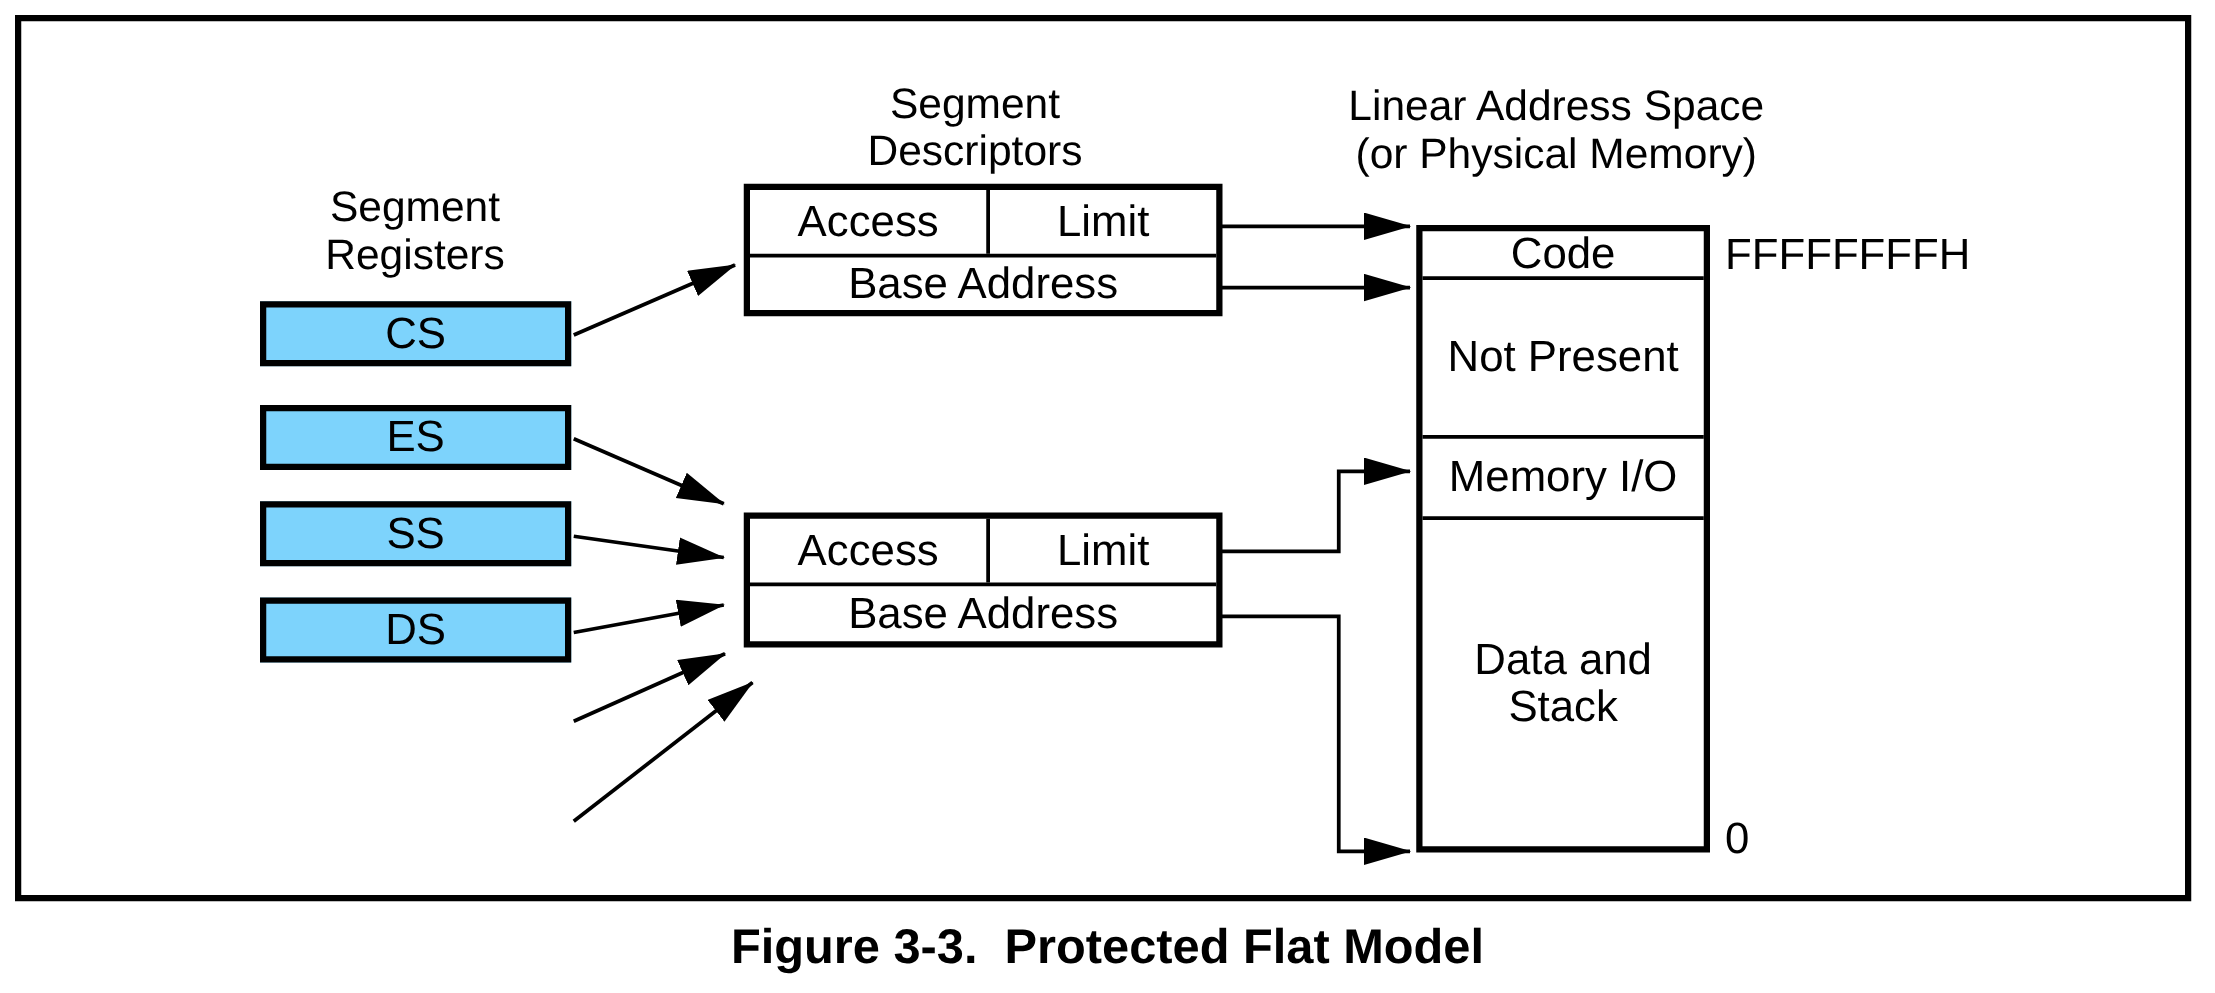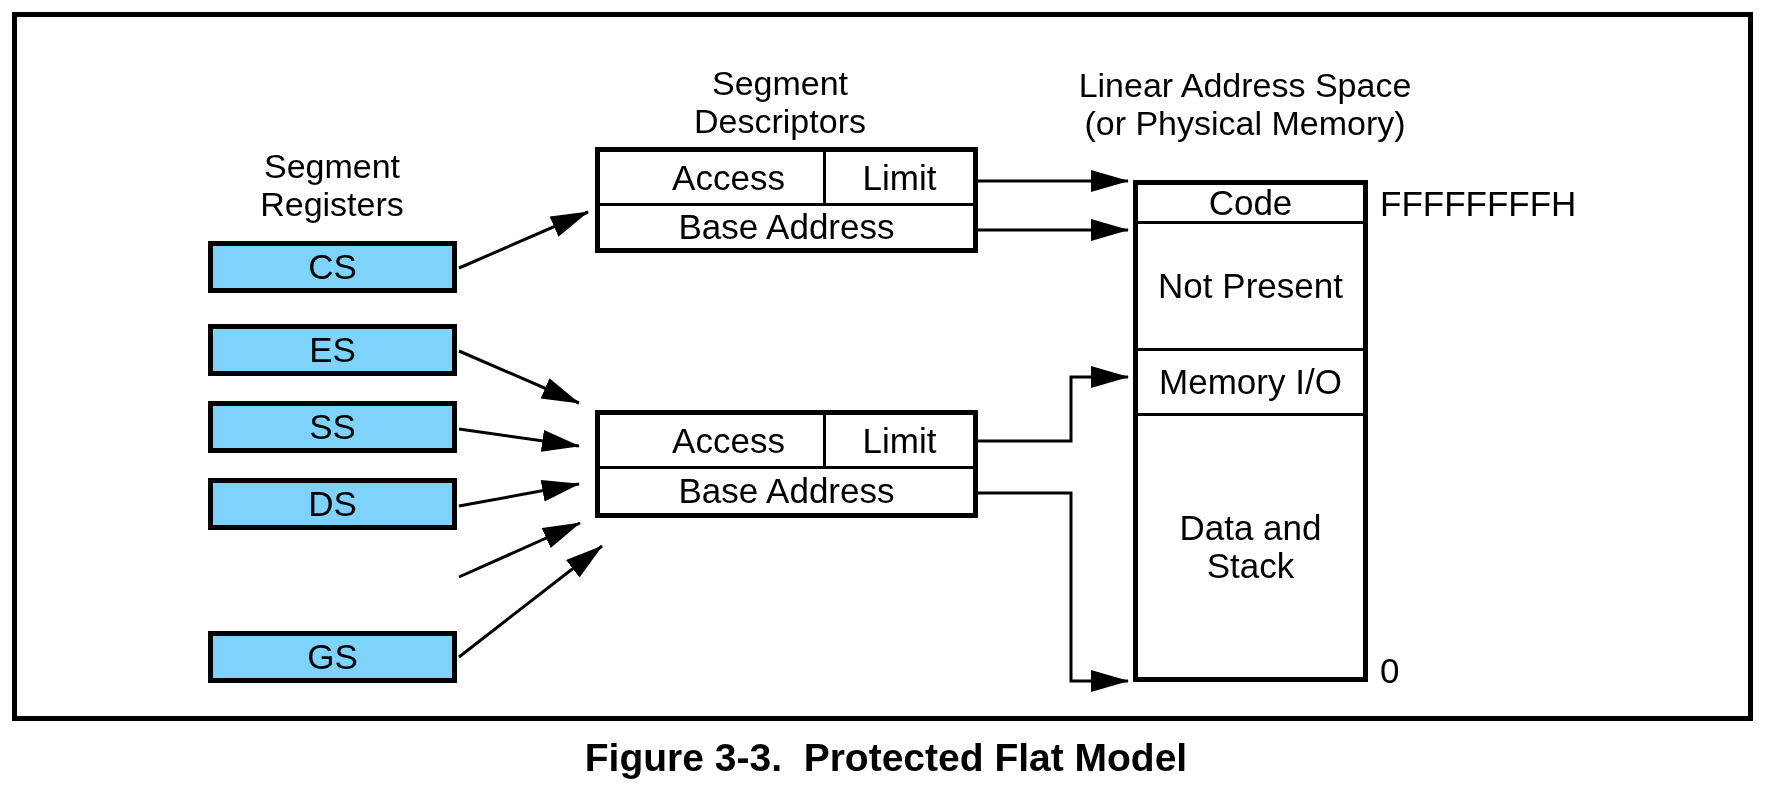--- a/index.html
+++ b/index.html
@@ -21,21 +21,21 @@
     border:5px solid #000;box-sizing:border-box;background:#7dd3fc;
     display:flex;align-items:center;justify-content:center;font-size:35px;
   }
   .desc{
     position:absolute;left:595px;width:383px;
     border:5px solid #000;box-sizing:border-box;background:#fff;
     display:flex;flex-direction:column;
   }
   .drow{display:flex;height:51px;flex:0 0 auto;}
   .cell{display:flex;align-items:center;justify-content:center;font-size:35px;}
-  .acc{width:189px;padding-left:34px;}
+  .acc{width:189px;}
   .lim{flex:1;}
   .baserow{flex:1;}
   .vdiv{width:3px;background:#000;flex:0 0 auto;}
   .hdiv{height:3px;background:#000;flex:0 0 auto;}
   .mem{
     position:absolute;left:1133px;top:180px;width:235px;height:502px;
     border:5px solid #000;box-sizing:border-box;background:#fff;
     display:flex;flex-direction:column;
   }
   .mrow{
@@ -63,21 +63,20 @@
 Registers</div>
   <div class="t ml" id="t-mid">Segment
 Descriptors</div>
   <div class="t ml" id="t-right">Linear Address Space
 (or Physical Memory)</div>
 
   <div class="reg" style="top:241px">CS</div>
   <div class="reg" style="top:401px">SS</div>
   <div class="reg" style="top:324px">ES</div>
   <div class="reg" style="top:478px">DS</div>
-  <div class="reg" style="top:631px">GS</div>
 
   <div class="desc" style="top:147px;height:106px">
     <div class="drow">
       <div class="cell acc">Access</div>
       <div class="vdiv"></div>
       <div class="cell lim">Limit</div>
     </div>
     <div class="hdiv"></div>
     <div class="cell baserow">Base Address</div>
   </div>

